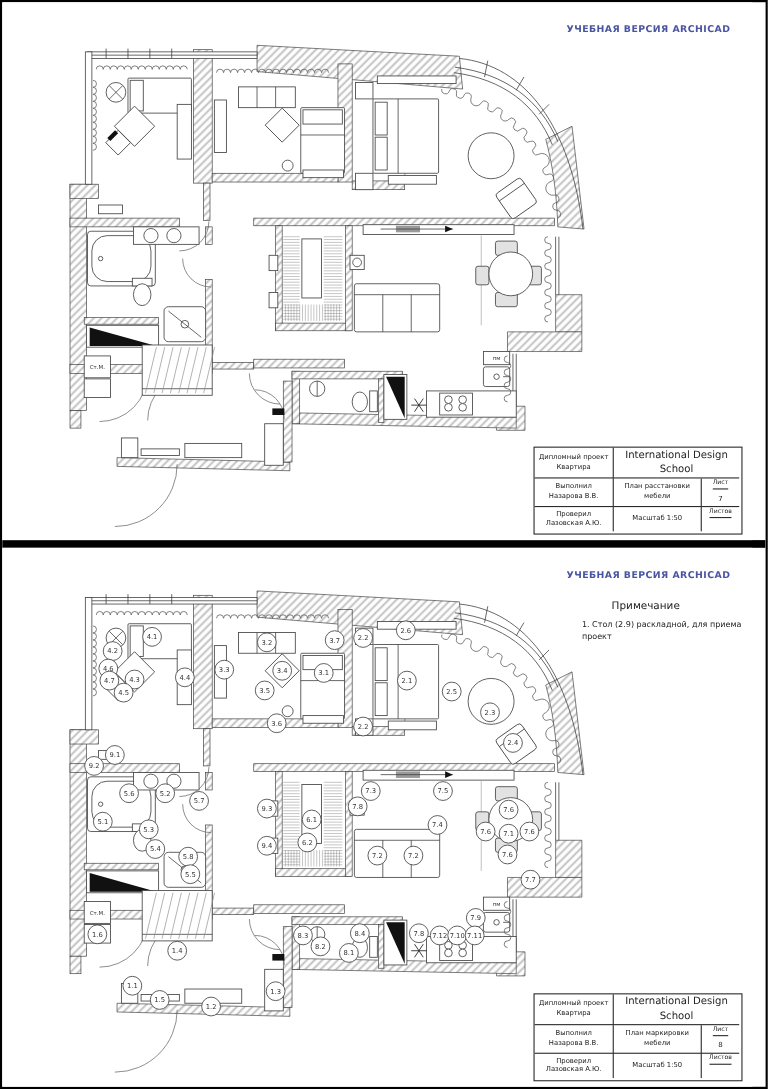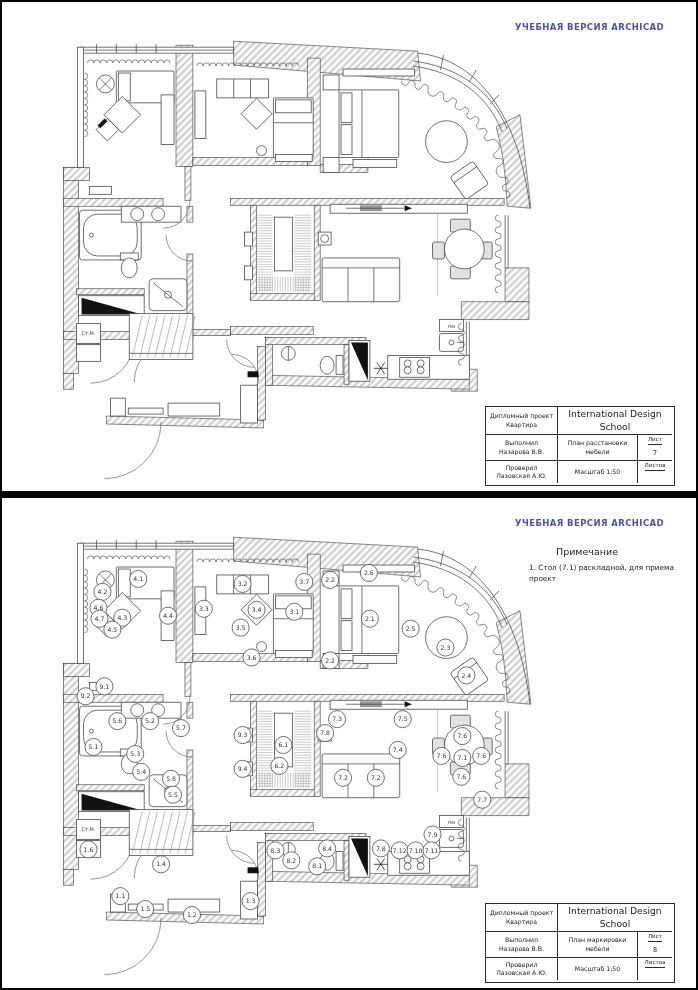--- a/index.html
+++ b/index.html
@@ -619,21 +619,21 @@
             <circle cx="250" cy="404" r="8.6" class="mkc"></circle>
             <text x="250" y="406.2" class="mkt">1.3</text>
           </g>
         </g>
     </svg>
 
     <div class="watermark">УЧЕБНАЯ ВЕРСИЯ ARCHICAD</div>
 
     <div class="note">
       <div class="nt">Примечание</div>
-      <div class="nl">1. Стол (7.1) раскладной, для приема</div>
+      <div class="nl">1. Стол (2.9) раскладной, для приема</div>
       <div class="nl">проект</div>
     </div>
 
     <div class="tb">
       <div class="c">
         <span>Дипломный проект</span>
         <span>Квартира</span>
       </div>
       <div class="c school last-col">International Design School</div>
       <div class="c">

